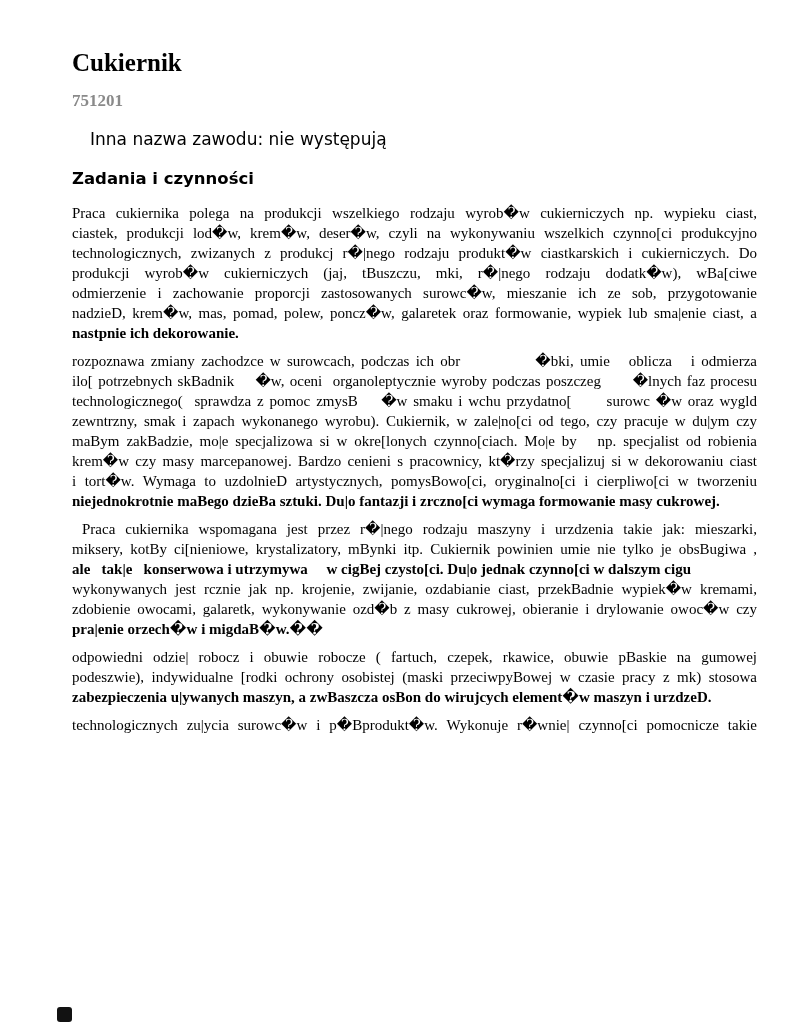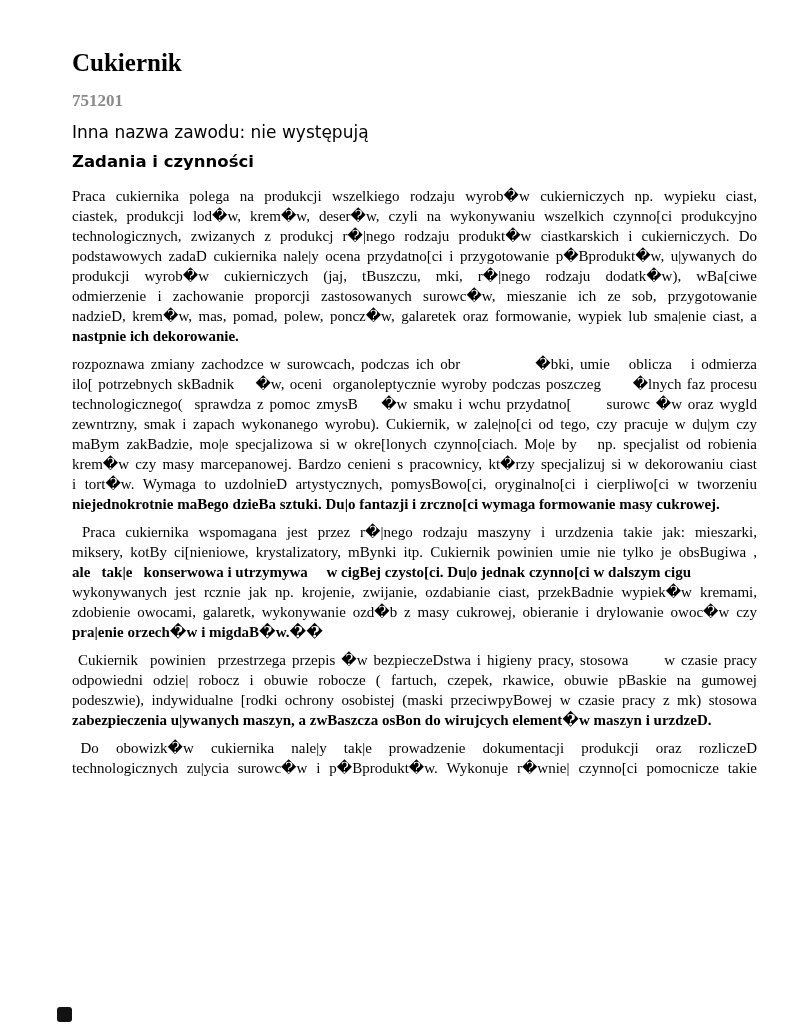--- a/index.html
+++ b/index.html
@@ -27,21 +27,21 @@
     font-weight: bold;
     font-size: 17px;
     line-height: 21px;
     margin: 0 0 11px 0;
     color: #8a8a8a;
   }
   .altname {
     font-family: "DejaVu Sans", "Liberation Sans", sans-serif;
     font-size: 17px;
     line-height: 21px;
-    margin: 0;
+    margin: 18px;
     color: #000000;
   }
   .section {
     font-family: "DejaVu Sans", "Liberation Sans", sans-serif;
     font-weight: bold;
     font-size: 16.5px;
     line-height: 21px;
     margin: 8px 0 14px 0;
     color: #000000;
   }
@@ -83,21 +83,20 @@
 <div class="page">
   <h1 class="title">Cukiernik</h1>
   <div class="code">751201</div>
   <div class="altname">Inna nazwa zawodu: nie występują</div>
   <div class="section">Zadania i czynności</div>
   <div class="bodytext" id="bodytext">
       <div class="para">
         <div class="line j">Praca cukiernika polega na produkcji wszelkiego rodzaju wyrob�w cukierniczych np. wypieku ciast,</div>
         <div class="line j">ciastek, produkcji lod�w, krem�w, deser�w, czyli na wykonywaniu wszelkich czynno[ci produkcyjno</div>
         <div class="line j">technologicznych, zwizanych z produkcj r�|nego rodzaju produkt�w ciastkarskich i cukierniczych. Do</div>
-        <div class="line j">podstawowych zadaD cukiernika nale|y ocena przydatno[ci i przygotowanie p�Bprodukt�w, u|ywanych do</div>
         <div class="line j">produkcji wyrob�w cukierniczych (jaj, tBuszczu, mki, r�|nego rodzaju dodatk�w), wBa[ciwe</div>
         <div class="line j">odmierzenie i zachowanie proporcji zastosowanych surowc�w, mieszanie ich ze sob, przygotowanie</div>
         <div class="line j">nadzieD, krem�w, mas, pomad, polew, poncz�w, galaretek oraz formowanie, wypiek lub sma|enie ciast, a</div>
         <div class="line left">nastpnie ich dekorowanie.</div>
       </div>
       <div class="para">
         <div class="line j">rozpoznawa zmiany zachodzce w surowcach, podczas ich obr&nbsp;&nbsp;&nbsp;&nbsp;&nbsp;&nbsp;&nbsp;&nbsp;&nbsp;&nbsp;&nbsp;&nbsp;�bki, umie&nbsp;&nbsp;&nbsp;oblicza&nbsp;&nbsp;&nbsp;i odmierza</div>
         <div class="line j">ilo[ potrzebnych skBadnik&nbsp;&nbsp;&nbsp;&nbsp;�w, oceni&nbsp;&nbsp;organoleptycznie wyroby podczas poszczeg&nbsp;&nbsp;&nbsp;&nbsp;&nbsp;&nbsp;�lnych faz procesu</div>
         <div class="line j">technologicznego(&nbsp;&nbsp;sprawdza z pomoc zmysB&nbsp;&nbsp;&nbsp;&nbsp;�w smaku i wchu przydatno[&nbsp;&nbsp;&nbsp;&nbsp;&nbsp;&nbsp;surowc �w oraz wygld</div>
         <div class="line j">zewntrzny, smak i zapach wykonanego wyrobu). Cukiernik, w zale|no[ci od tego, czy pracuje w du|ym czy</div>
@@ -108,24 +107,22 @@
       </div>
       <div class="para">
         <div class="line j">&nbsp;Praca cukiernika wspomagana jest przez r�|nego rodzaju maszyny i urzdzenia takie jak: mieszarki,</div>
         <div class="line j">miksery, kotBy ci[nieniowe, krystalizatory, mBynki itp. Cukiernik powinien umie nie tylko je obsBugiwa&nbsp;,</div>
         <div class="line left">ale&nbsp;&nbsp;&nbsp;tak|e&nbsp;&nbsp;&nbsp;konserwowa i utrzymywa&nbsp;&nbsp;&nbsp;&nbsp;&nbsp;w cigBej czysto[ci. Du|o jednak czynno[ci w dalszym cigu</div>
         <div class="line j">wykonywanych jest rcznie jak np. krojenie, zwijanie, ozdabianie ciast, przekBadnie wypiek�w kremami,</div>
         <div class="line j">zdobienie owocami, galaretk, wykonywanie ozd�b z masy cukrowej, obieranie i drylowanie owoc�w czy</div>
         <div class="line left">pra|enie orzech�w i migdaB�w.��</div>
       </div>
       <div class="para">
-        <div class="line j">&nbsp;Cukiernik&nbsp;&nbsp;powinien&nbsp;&nbsp;przestrzega przepis �w bezpieczeDstwa i higieny pracy, stosowa&nbsp;&nbsp;&nbsp;&nbsp;&nbsp;&nbsp;w czasie pracy</div>
         <div class="line j">odpowiedni odzie| robocz i obuwie robocze ( fartuch, czepek, rkawice, obuwie pBaskie na gumowej</div>
         <div class="line j">podeszwie), indywidualne [rodki ochrony osobistej (maski przeciwpyBowej w czasie pracy z mk) stosowa</div>
         <div class="line left">zabezpieczenia u|ywanych maszyn, a zwBaszcza osBon do wirujcych element�w maszyn i urzdzeD.</div>
       </div>
       <div class="para">
-        <div class="line j">&nbsp;Do&nbsp;&nbsp;obowizk�w&nbsp;&nbsp;cukiernika&nbsp;&nbsp;nale|y&nbsp;&nbsp;tak|e&nbsp;&nbsp;prowadzenie&nbsp;&nbsp;dokumentacji&nbsp;&nbsp;produkcji&nbsp;&nbsp;oraz&nbsp;&nbsp;rozliczeD</div>
         <div class="line j">technologicznych zu|ycia surowc�w i p�Bprodukt�w. Wykonuje r�wnie| czynno[ci pomocnicze takie</div>
       </div>
     </div>
   <div class="stray-mark"></div>
 </div>
 
 </body></html>

